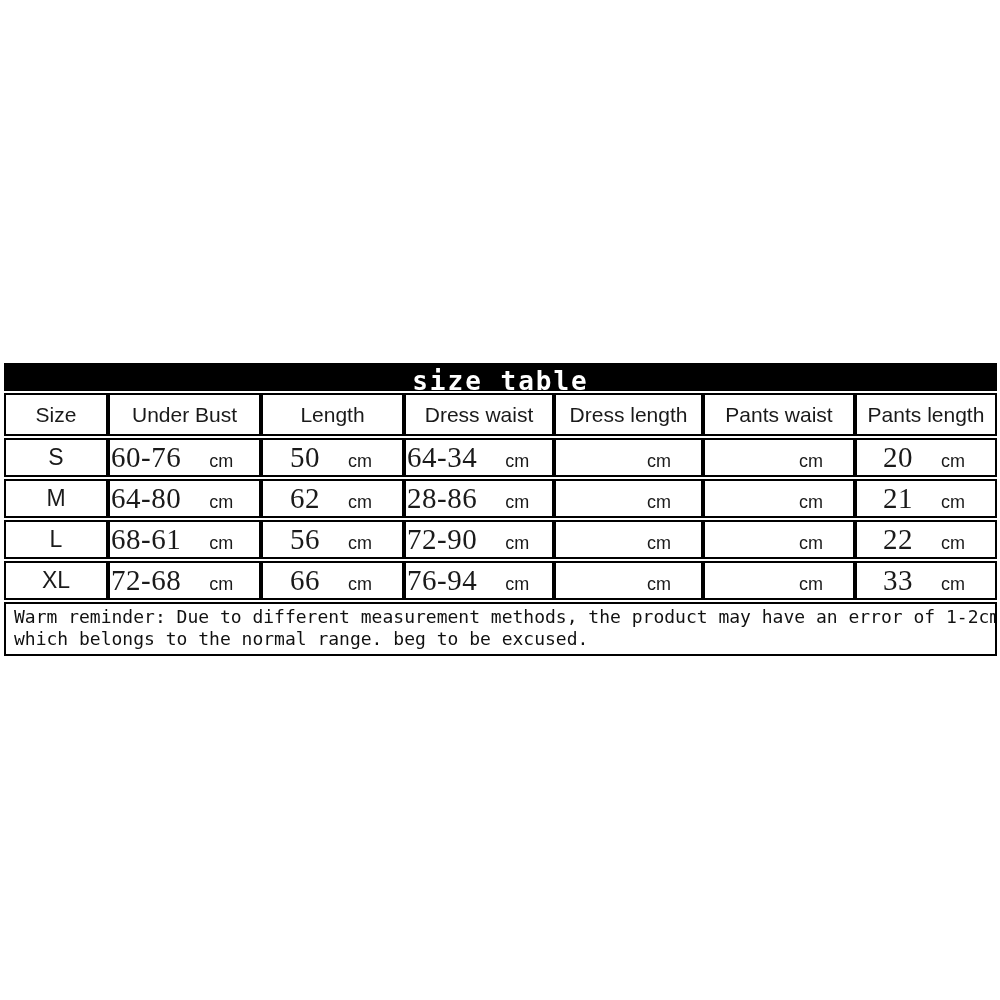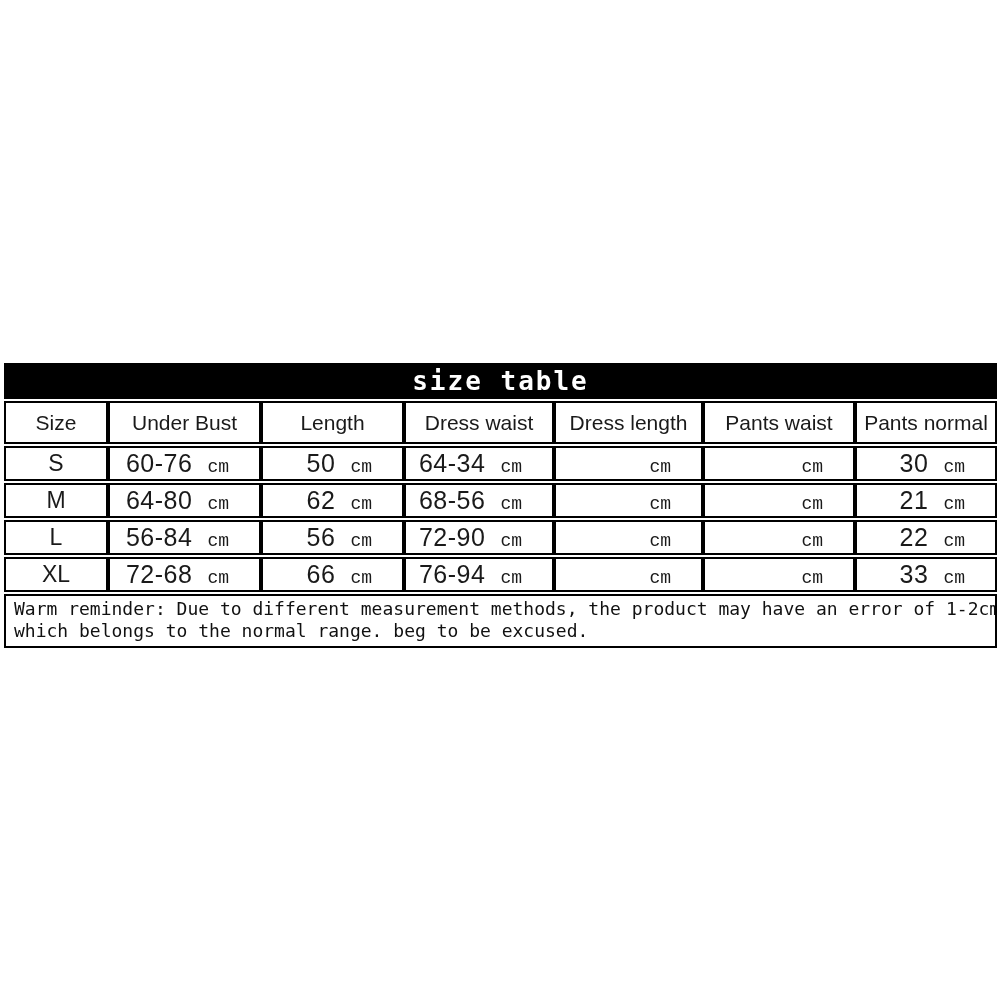--- a/index.html
+++ b/index.html
@@ -10,21 +10,21 @@
     background: #ffffff;
     font-family: "Liberation Sans", sans-serif;
   }
   .size-chart-wrap {
     position: absolute;
     left: 4px;
     top: 363px;
     width: 993px;
   }
   .title-bar {
-    height: 36px;
+    height: 28px;
     background: #000000;
     color: #ffffff;
     text-align: center;
     line-height: 36px;
     font-family: "DejaVu Sans Mono", monospace;
     font-size: 26px;
     letter-spacing: 2px;
     font-weight: bold;
   }
   table.size-table {
@@ -52,27 +52,28 @@
     height: 29px;
     text-align: center;
     font-size: 23px;
   }
   td.value-cell {
     height: 29px;
     text-align: right;
     padding-right: 30px;
   }
   td.value-cell .num {
-    font-size: 25px;
+    font-size: 29px;
     letter-spacing: 0.5px;
+    font-family: Liberation Serif, serif;
   }
   td.value-cell .unit {
-    font-family: Liberation Mono, monospace;
+    font-family: Liberation Sans, sans-serif;
     font-size: 18px;
-    margin-left: 15px;
+    margin-left: 28px;
   }
   td.reminder-cell {
     padding: 2px 8px 4px 8px;
   }
   .reminder-line {
     font-family: "DejaVu Sans Mono", monospace;
     font-size: 18px;
     line-height: 22px;
     color: #111111;
   }
@@ -97,45 +98,45 @@
       <col style="width:142px">
     </colgroup>
     <thead>
       <tr>
         <th class="col-header">Size</th>
         <th class="col-header">Under Bust</th>
         <th class="col-header">Length</th>
         <th class="col-header">Dress waist</th>
         <th class="col-header">Dress length</th>
         <th class="col-header">Pants waist</th>
-        <th class="col-header">Pants normal</th>
+        <th class="col-header">Pants length</th>
       </tr>
     </thead>
     <tbody>
       <tr>
         <td class="size-cell">S</td>
         <td class="value-cell"><span class="num">60-76</span><span class="unit">cm</span></td>
         <td class="value-cell"><span class="num">50</span><span class="unit">cm</span></td>
         <td class="value-cell"><span class="num">64-34</span><span class="unit">cm</span></td>
         <td class="value-cell"><span class="num"></span><span class="unit">cm</span></td>
         <td class="value-cell"><span class="num"></span><span class="unit">cm</span></td>
-        <td class="value-cell"><span class="num">30</span><span class="unit">cm</span></td>
+        <td class="value-cell"><span class="num">20</span><span class="unit">cm</span></td>
       </tr>
       <tr>
         <td class="size-cell">M</td>
         <td class="value-cell"><span class="num">64-80</span><span class="unit">cm</span></td>
         <td class="value-cell"><span class="num">62</span><span class="unit">cm</span></td>
-        <td class="value-cell"><span class="num">68-56</span><span class="unit">cm</span></td>
+        <td class="value-cell"><span class="num">28-86</span><span class="unit">cm</span></td>
         <td class="value-cell"><span class="num"></span><span class="unit">cm</span></td>
         <td class="value-cell"><span class="num"></span><span class="unit">cm</span></td>
         <td class="value-cell"><span class="num">21</span><span class="unit">cm</span></td>
       </tr>
       <tr>
         <td class="size-cell">L</td>
-        <td class="value-cell"><span class="num">56-84</span><span class="unit">cm</span></td>
+        <td class="value-cell"><span class="num">68-61</span><span class="unit">cm</span></td>
         <td class="value-cell"><span class="num">56</span><span class="unit">cm</span></td>
         <td class="value-cell"><span class="num">72-90</span><span class="unit">cm</span></td>
         <td class="value-cell"><span class="num"></span><span class="unit">cm</span></td>
         <td class="value-cell"><span class="num"></span><span class="unit">cm</span></td>
         <td class="value-cell"><span class="num">22</span><span class="unit">cm</span></td>
       </tr>
       <tr>
         <td class="size-cell">XL</td>
         <td class="value-cell"><span class="num">72-68</span><span class="unit">cm</span></td>
         <td class="value-cell"><span class="num">66</span><span class="unit">cm</span></td>

